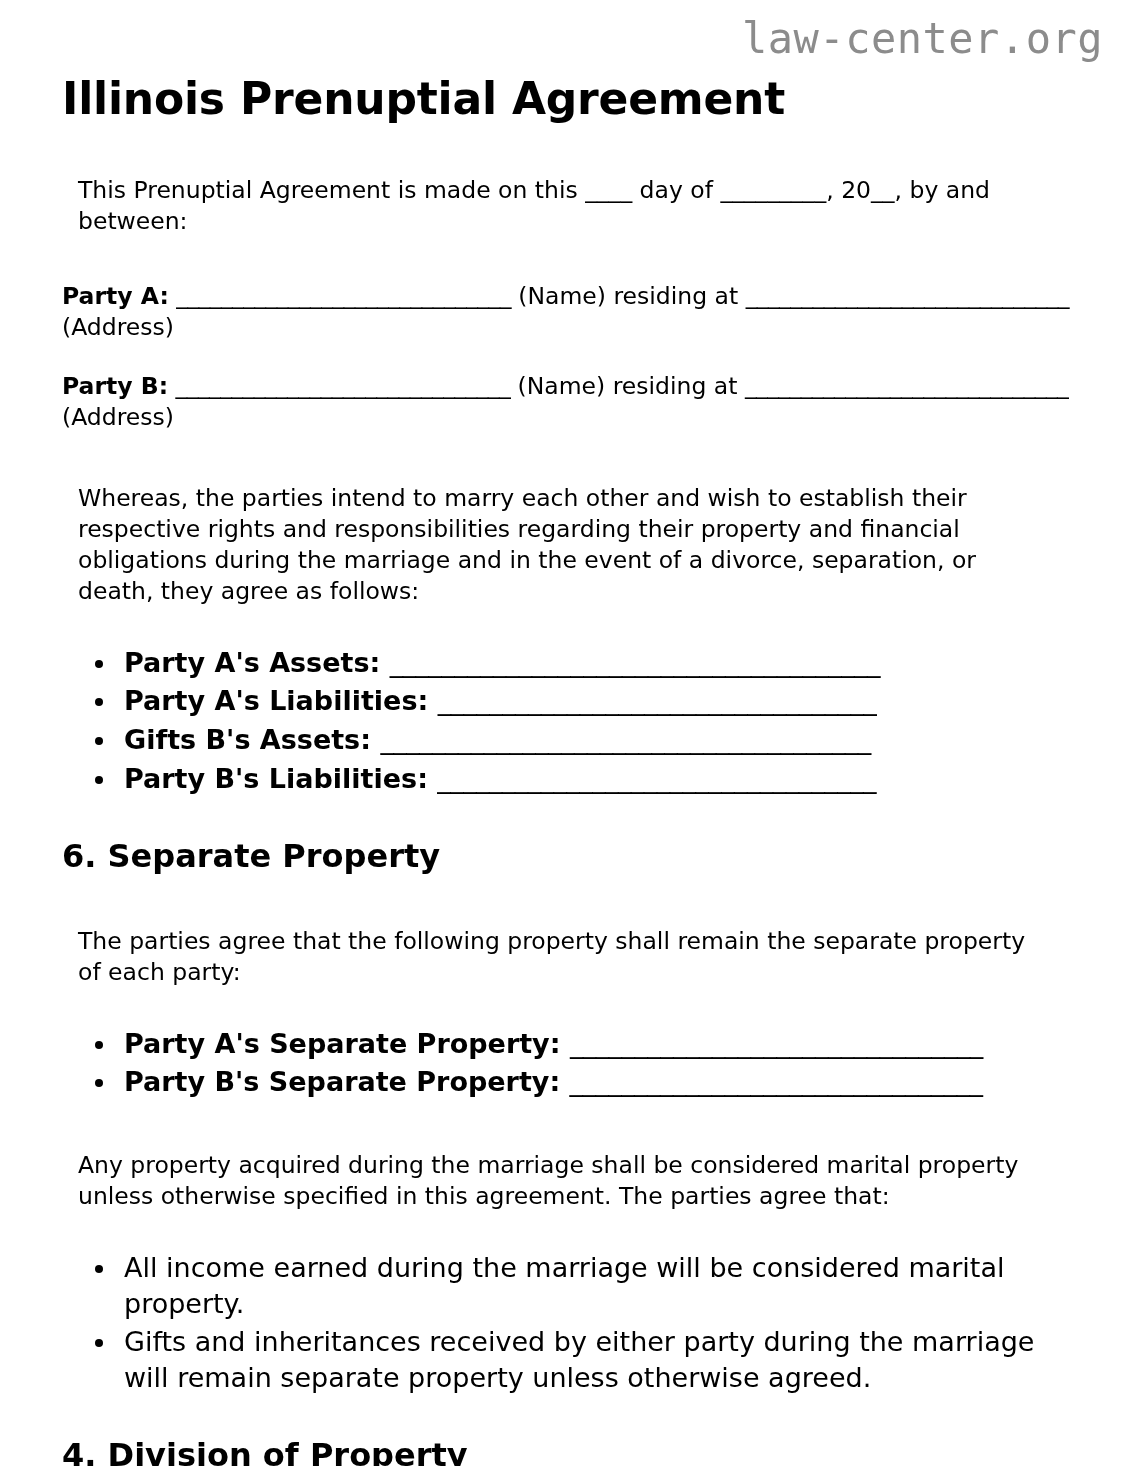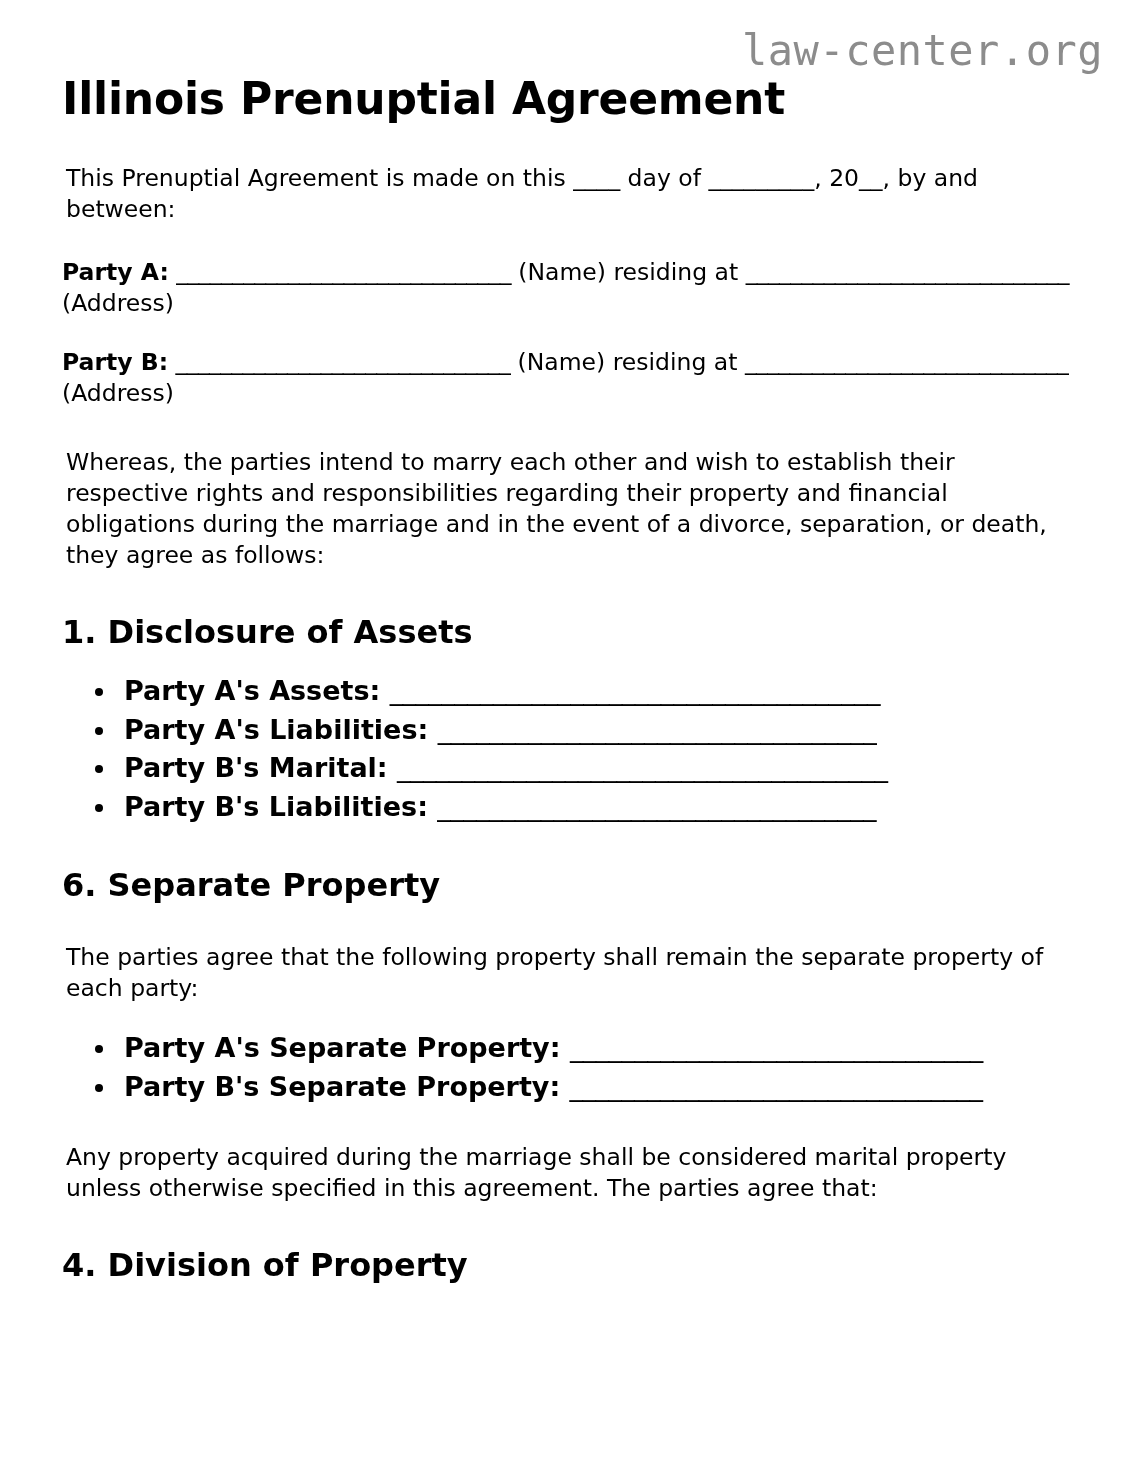--- a/index.html
+++ b/index.html
@@ -15,21 +15,21 @@
   .page {
     position: relative;
     width: 1133px;
     height: 1466px;
     background: #ffffff;
     box-sizing: border-box;
     overflow: hidden;
   }
   .watermark {
     position: absolute;
-    top: 30px;
+    top: 18px;
     right: 30px;
     font-family: "DejaVu Sans Mono", monospace;
     font-size: 42px;
     line-height: 1;
     color: #8c8c8c;
     letter-spacing: 0.5px;
     white-space: nowrap;
     user-select: none;
   }
   .content {
@@ -42,21 +42,21 @@
     font-size: 44px;
     font-weight: bold;
     line-height: 1.15;
     margin: 0;
     padding-top: 74px;
     letter-spacing: -0.2px;
   }
   p.body-text {
     font-size: 23.5px;
     line-height: 1.32;
-    margin: 4px;
+    margin: 16px;
     padding-top: 34px;
   }
   .party-block {
     font-size: 23.5px;
     line-height: 1.32;
     padding-top: 28px;
   }
   .party-block .lbl {
     font-weight: bold;
   }
@@ -114,32 +114,31 @@
     <div class="party-block">
       <span class="lbl">Party B:</span>
       <span class="blank">______________________________</span>
       <span>(Name) residing at</span>
       <span class="blank">_____________________________</span><br>
       <span>(Address)</span>
     </div>
 
     <p class="body-text">Whereas, the parties intend to marry each other and wish to establish their respective rights and responsibilities regarding their property and financial obligations during the marriage and in the event of a divorce, separation, or death, they agree as follows:</p>
 
-    <h2 class="section-title">1. Disclosure of Assets</h2>
     <ul class="doc-list">
       <li class="bold-item">
         <span>Party A's Assets:</span>
         <span class="blank">______________________________________</span>
       </li>
       <li class="bold-item">
         <span>Party A's Liabilities:</span>
         <span class="blank">__________________________________</span>
       </li>
       <li class="bold-item">
-        <span>Party B's Marital:</span>
+        <span>Gifts B's Assets:</span>
         <span class="blank">______________________________________</span>
       </li>
       <li class="bold-item">
         <span>Party B's Liabilities:</span>
         <span class="blank">__________________________________</span>
       </li>
     </ul>
 
     <h2 class="section-title">6. Separate Property</h2>
     <p class="body-text">The parties agree that the following property shall remain the separate property of each party:</p>
@@ -148,17 +147,25 @@
         <span>Party A's Separate Property:</span>
         <span class="blank">________________________________</span>
       </li>
       <li class="bold-item">
         <span>Party B's Separate Property:</span>
         <span class="blank">________________________________</span>
       </li>
     </ul>
 
     <p class="body-text">Any property acquired during the marriage shall be considered marital property unless otherwise specified in this agreement. The parties agree that:</p>
+    <ul class="doc-list">
+      <li>
+        <span>All income earned during the marriage will be considered marital property.</span>
+      </li>
+      <li>
+        <span>Gifts and inheritances received by either party during the marriage will remain separate property unless otherwise agreed.</span>
+      </li>
+    </ul>
 
     <h2 class="section-title">4. Division of Property</h2>
 
   </div>
 </div>
 
 </body></html>

